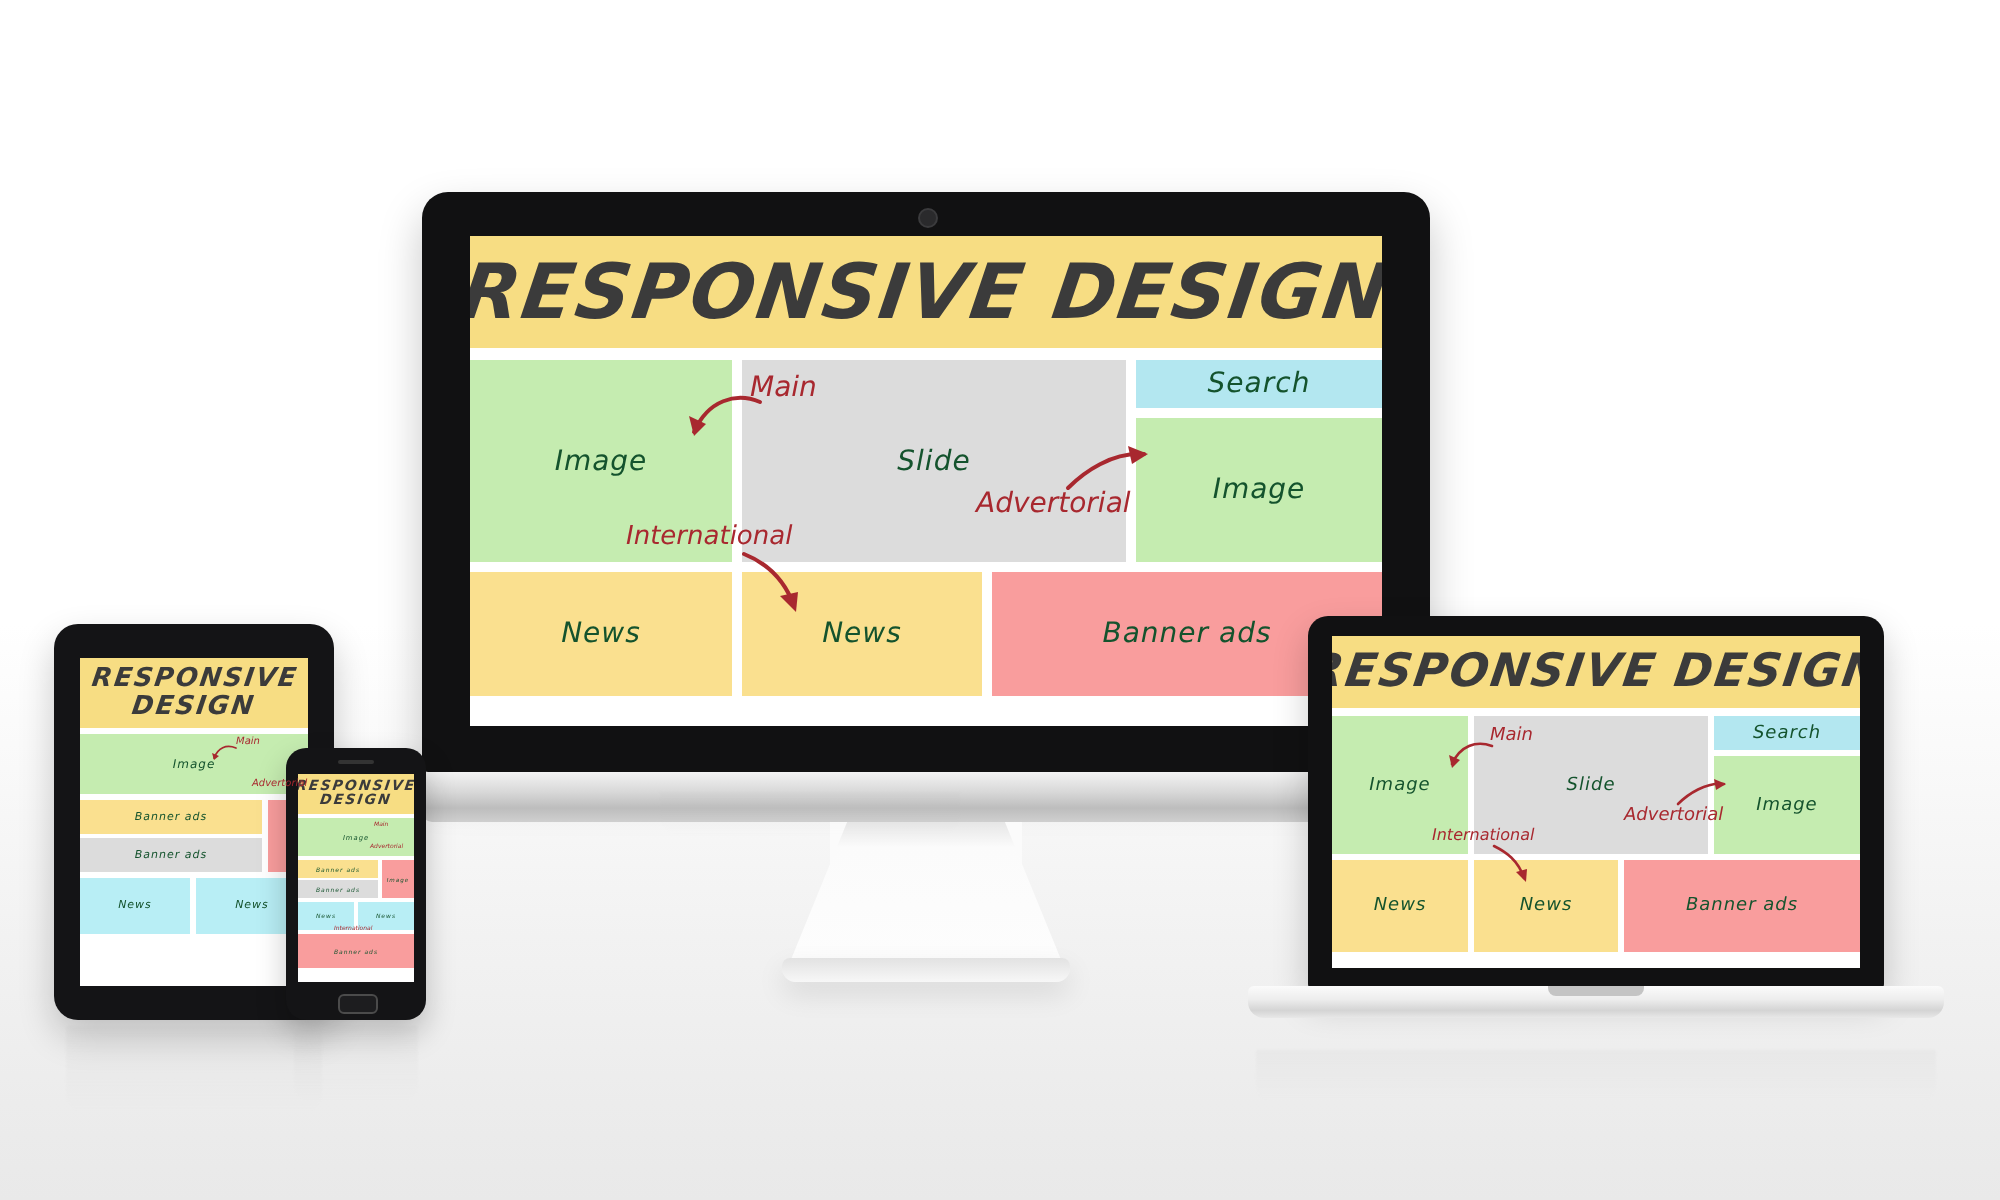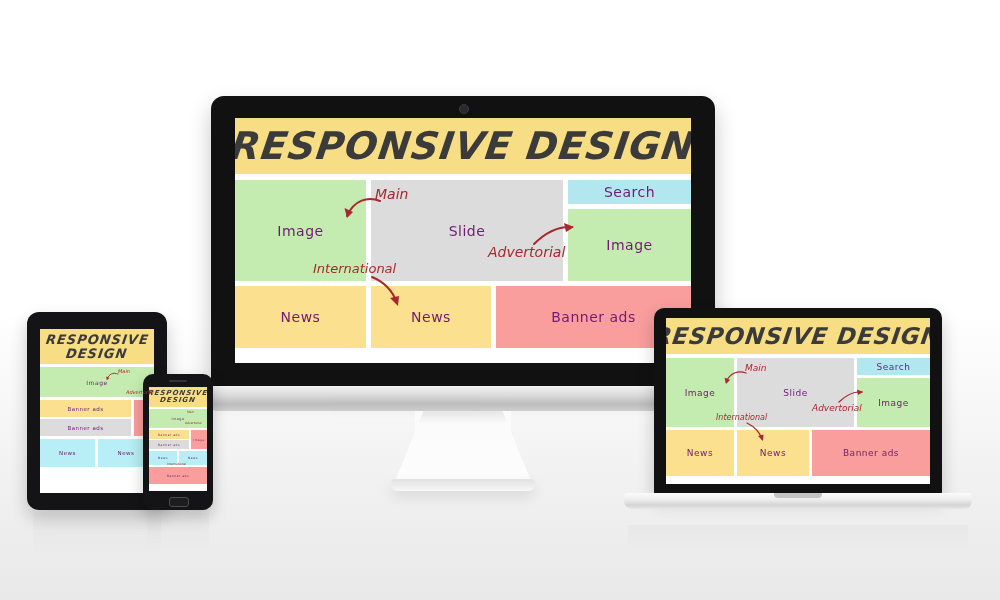--- a/index.html
+++ b/index.html
@@ -13,21 +13,22 @@
   #stage{
     position:absolute;inset:0;
     background:
       linear-gradient(to bottom,#ffffff 0%,#ffffff 52%,#fafafa 62%,#f2f2f2 78%,#ececec 92%,#e9e9e9 100%);
   }
   
   .screen{position:absolute;background:#ffffff;overflow:hidden;}
   .tile{position:absolute;box-sizing:border-box;display:flex;align-items:center;justify-content:center;}
   .tile span{
     font-family:"DejaVu Sans", sans-serif;
-    color:#701a75;
+    font-style:italic;
+    color:#14532d;
     white-space:nowrap;
     letter-spacing:.5px;
   }
   .hdr span{
     font-family:"DejaVu Sans", sans-serif;
     font-weight:bold;font-style:italic;
     color:#3b3b3b;
     letter-spacing:1px;
     transform:skewX(-8deg);
     white-space:nowrap;

